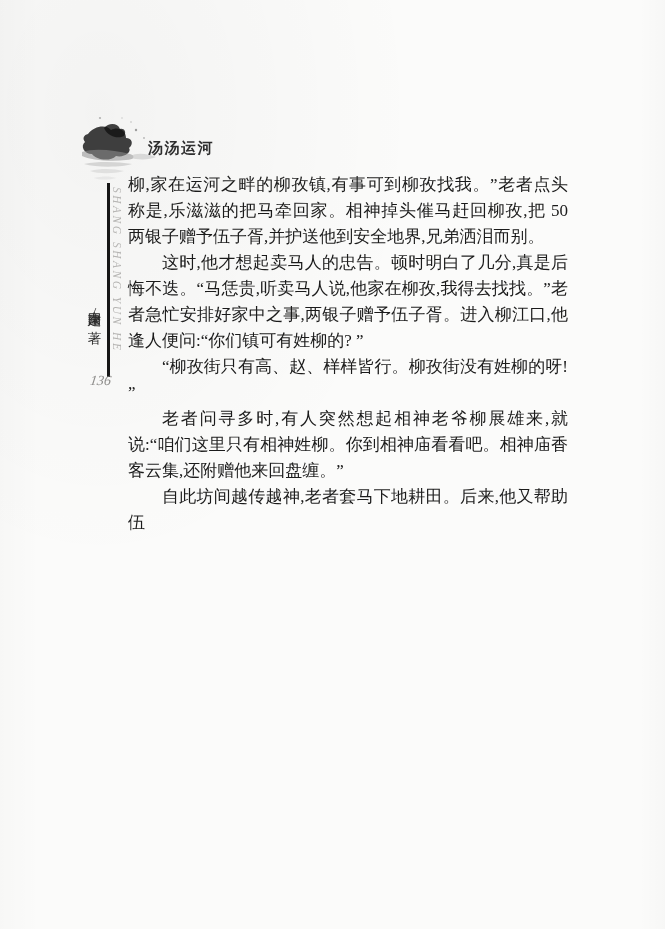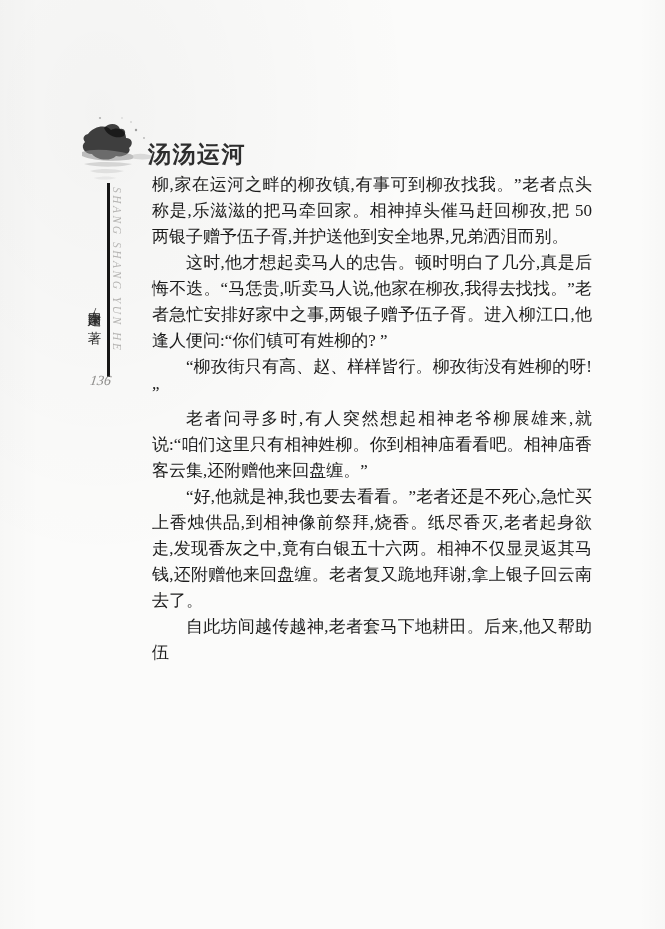--- a/index.html
+++ b/index.html
@@ -30,21 +30,21 @@
     top: 112px;
     width: 96px;
     height: 72px;
   }
   .book-title {
     position: absolute;
     left: 148px;
     top: 139px;
     font-family: Liberation Mono, monospace;
     font-weight: 700;
-    font-size: 23px;
+    font-size: 15px;
     letter-spacing: 1.5px;
     color: #2e2e2e;
   }
 
   
   .side-rule {
     position: absolute;
     left: 107px;
     top: 183px;
     width: 2.5px;
@@ -89,21 +89,20 @@
   .article {
     position: absolute;
     left: 128px;
     top: 172px;
     width: 440px;
     font-size: 17px;
     line-height: 26px;
     color: #1b1b1b;
     text-align: justify;
     text-justify: inter-ideograph;
-    margin-left: 24px;
   }
   .article p {
     margin: 0;
     padding: 0;
     text-indent: 2em;
   }
   .article p.continuation {
     text-indent: 0;
   }
 </style>
@@ -138,15 +137,14 @@
 <div class="side-rule"></div>
 <div class="series-pinyin">SHANG SHANG YUN HE</div>
 <div class="author-vertical">秦建国/著</div>
 <div class="page-number">136</div>
 
 <div class="article">
   <p class="continuation">柳,家在运河之畔的柳孜镇,有事可到柳孜找我。”老者点头称是,乐滋滋的把马牵回家。相神掉头催马赶回柳孜,把 50 两银子赠予伍子胥,并护送他到安全地界,兄弟洒泪而别。</p>
   <p>这时,他才想起卖马人的忠告。顿时明白了几分,真是后悔不迭。“马恁贵,听卖马人说,他家在柳孜,我得去找找。”老者急忙安排好家中之事,两银子赠予伍子胥。进入柳江口,他逢人便问:“你们镇可有姓柳的? ”</p>
   <p>“柳孜街只有高、赵、样样皆行。柳孜街没有姓柳的呀! ”</p>
   <p>老者问寻多时,有人突然想起相神老爷柳展雄来,就说:“咱们这里只有相神姓柳。你到相神庙看看吧。相神庙香客云集,还附赠他来回盘缠。”</p>
-  <p>“好,他就是神,我也要去看看。”老者还是不死心,急忙买上香烛供品,到相神像前祭拜,烧香。纸尽香灭,老者起身欲走,发现香灰之中,竟有白银五十六两。相神不仅显灵返其马钱,还附赠他来回盘缠。老者复又跪地拜谢,拿上银子回云南去了。</p>
   <p>自此坊间越传越神,老者套马下地耕田。后来,他又帮助伍</p>
 </div>
 
 </body></html>

